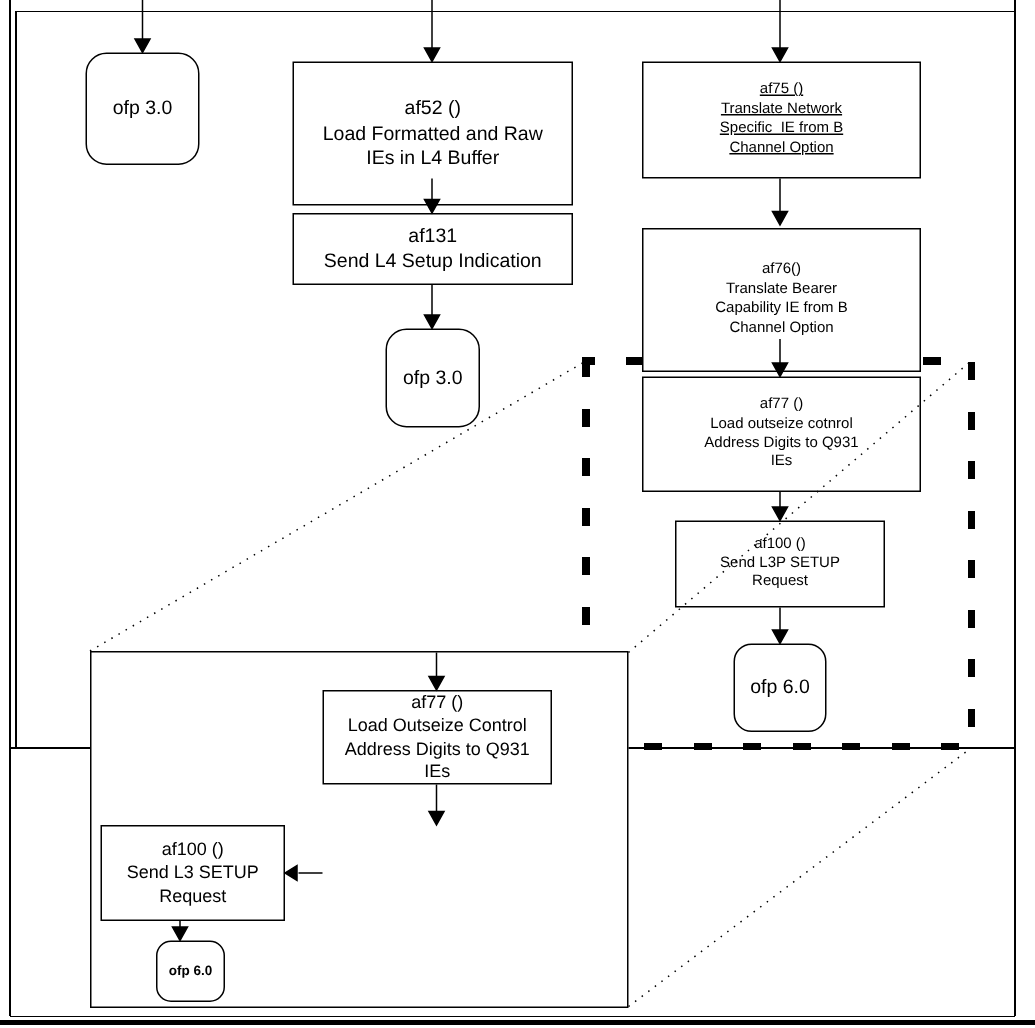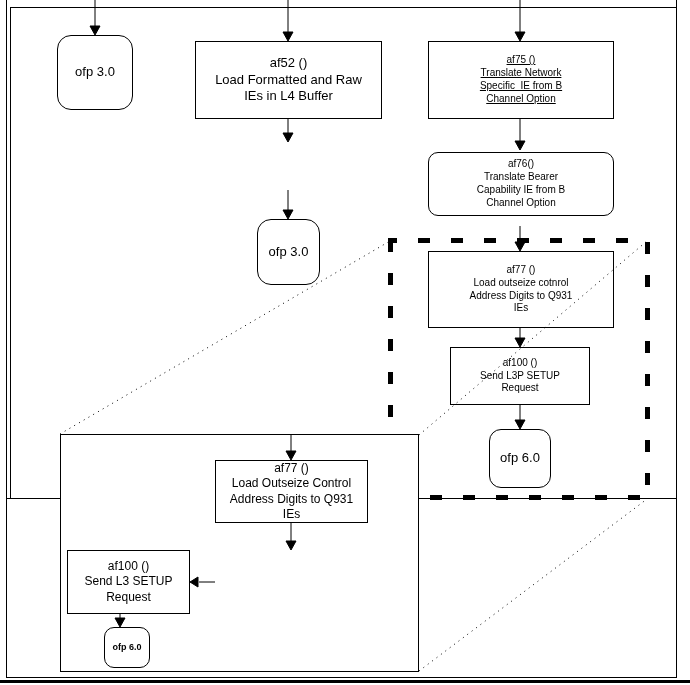--- a/index.html
+++ b/index.html
@@ -32,30 +32,32 @@
       <line x1="10.5" y1="7.5" x2="10.5" y2="498.5"></line>
       <line x1="6.5" y1="498.5" x2="676.5" y2="498.5"></line>
       <line x1="6.5" y1="677.5" x2="676.5" y2="677.5"></line>
     </g>
     <line x1="0" y1="681.5" x2="690" y2="681.5" stroke="#000" stroke-width="3"></line>
 
     <rect x="390.5" y="240.5" width="257" height="257" fill="none" stroke="#000" stroke-width="5" stroke-dasharray="12 21" stroke-dashoffset="6"></rect>
   </svg>
 
   <div class="node rounded fs13" style="left:57px;top:35px;width:76px;height:75px;">ofp 3.0</div>
-  <div class="node fs13" style="left:195px;top:41px;width:187px;height:78px;">af52 ()
+  <div class="node fs13" style="left:195px;top:41px;width:187px;height:96px;">af52 ()
 Load Formatted and Raw
 IEs in L4 Buffer</div>
+  <div class="node fs13" style="left:195px;top:142px;width:187px;height:48px;">af131
+Send L4 Setup Indication</div>
   <div class="node rounded fs13" style="left:257px;top:219px;width:63px;height:66px;">ofp 3.0</div>
 
   <div class="node fs10" style="left:428px;top:41px;width:186px;height:78px;text-decoration:underline;">af75 ()
 Translate Network
 Specific  IE from B
 Channel Option</div>
-  <div class="node fs10" style="left:428px;top:152px;width:186px;height:64px;border-radius:10px;">af76()
+  <div class="node fs10" style="left:428px;top:152px;width:186px;height:96px;">af76()
 Translate Bearer
 Capability IE from B
 Channel Option</div>
   <div class="node fs10" style="left:428px;top:251px;width:186px;height:77px;">af77 ()
 Load outseize cotnrol
 Address Digits to Q931
 IEs</div>
   <div class="node fs10" style="left:450px;top:347px;width:140px;height:58px;">af100 ()
 Send L3P SETUP
 Request</div>

